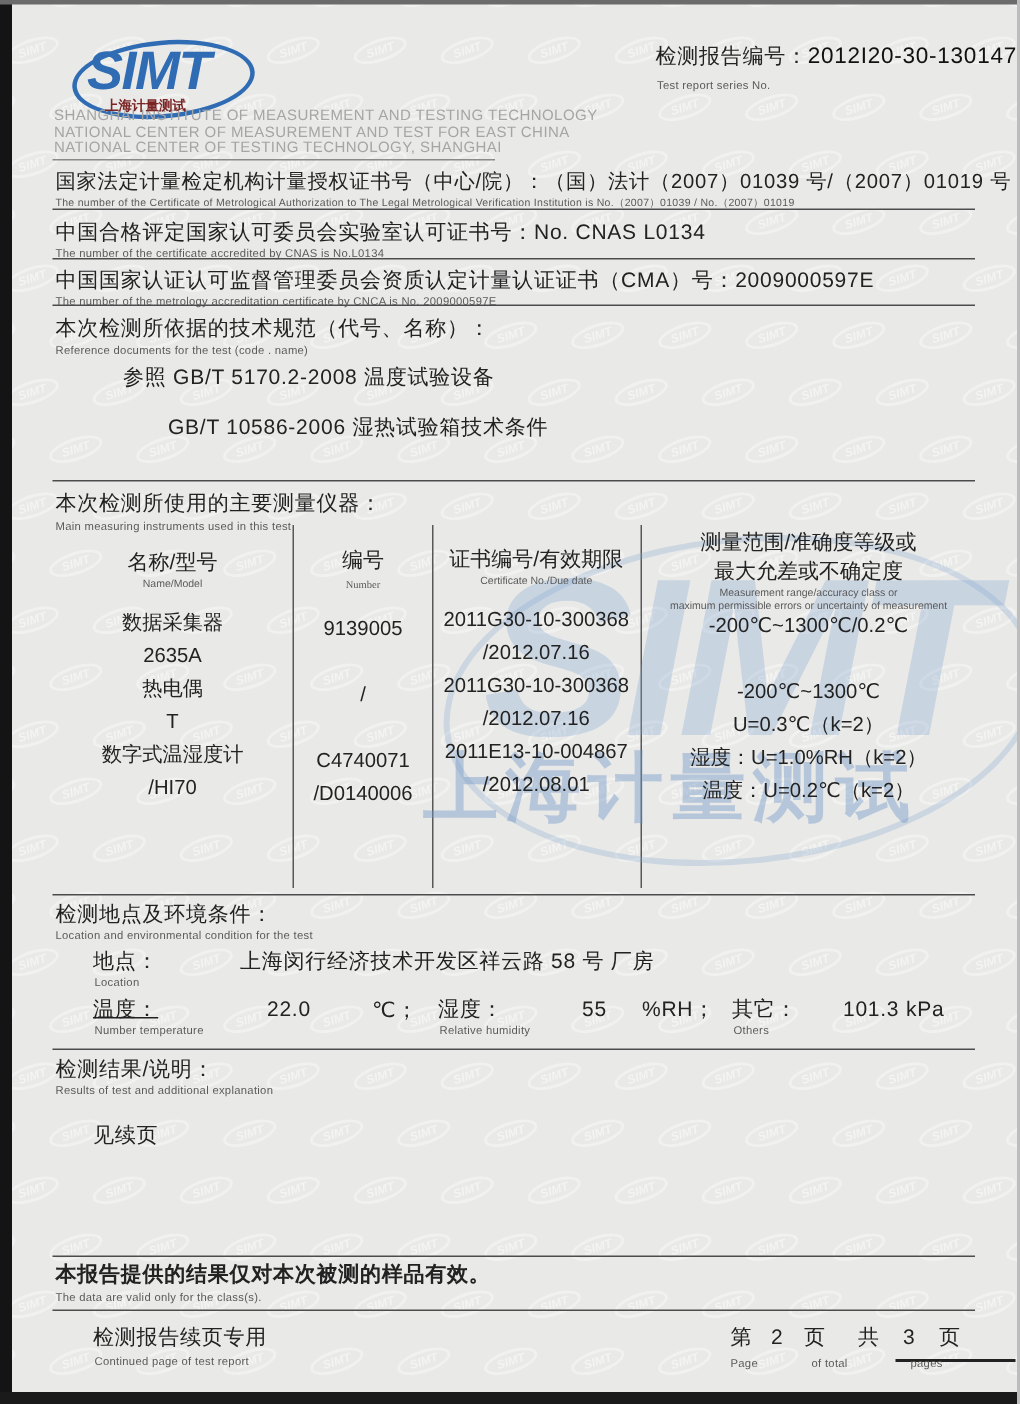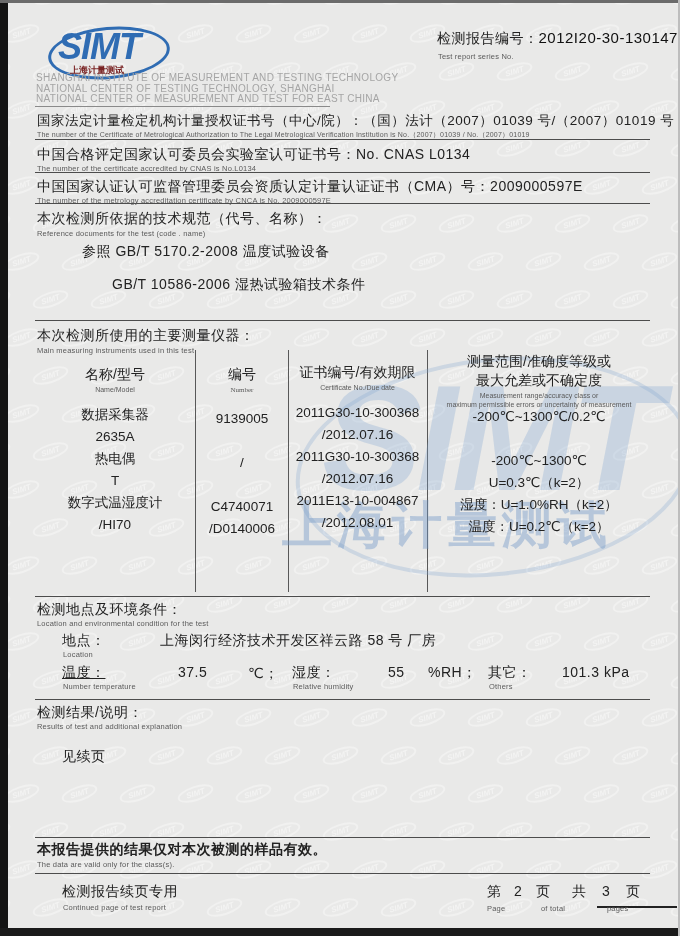--- a/index.html
+++ b/index.html
@@ -394,22 +394,22 @@
 <div class="abs wm" id="wm-ellipse"></div>
 <div class="abs wm" id="wm-text">SIMT</div>
 <div class="abs wm" id="wm-sub">上海计量测试</div>
 
 <div class="abs content" id="logo-ellipse"></div>
 <div class="abs content" id="logo-text">SIMT</div>
 <div class="abs content" id="logo-sub">上海计量测试</div>
 
 <div class="abs content" style="left:36px;top:73px;">
   <div class="orgline">SHANGHAI INSTITUTE OF MEASUREMENT AND  TESTING TECHNOLOGY</div>
+  <div class="orgline">NATIONAL CENTER OF MEASUREMENT AND TEST FOR EAST CHINA</div>
   <div class="orgline">NATIONAL CENTER OF TESTING TECHNOLOGY, SHANGHAI</div>
-  <div class="orgline">NATIONAL CENTER OF MEASUREMENT AND TEST FOR EAST CHINA</div>
 </div>
 <div class="rule content" style="left:35px;top:106px;width:295px;background:#8a8a8a;"></div>
 
 <div class="abs content" style="left:437px;top:29px;white-space:nowrap;">
   <span class="zh">检测报告编号：</span><span style="font-size:15px;color:#111;letter-spacing:0.5px;">2012I20-30-130147</span>
 </div>
 <div class="abs content en" style="left:438px;top:52px;">Test report series No.</div>
 
 <div class="abs content zh" style="left:37px;top:112px;font-size:13.5px;">国家法定计量检定机构计量授权证书号（中心/院）：（国）法计（2007）01039 号/（2007）01019 号</div>
 <div class="abs content en" style="left:37px;top:130px;font-size:7px;">The number of the Certificate of Metrological Authorization to The Legal Metrological Verification Institution is No.（2007）01039 / No.（2007）01019</div>
@@ -483,21 +483,21 @@
 <div class="rule" style="left:35px;top:596px;width:615px;"></div>
 <div class="abs content zh" style="left:37px;top:601px;">检测地点及环境条件：</div>
 <div class="abs content en" style="left:37px;top:619px;">Location and environmental condition for the test</div>
 
 <div class="abs content zh" style="left:62px;top:632px;">地点：</div>
 <div class="abs content en" style="left:63px;top:650px;">Location</div>
 <div class="abs content zh" style="left:160px;top:632px;">上海闵行经济技术开发区祥云路 58 号  厂房</div>
 
 <div class="abs content zh" style="left:62px;top:664px;text-decoration:underline;">温度：</div>
 <div class="abs content en" style="left:63px;top:682px;">Number temperature</div>
-<div class="abs content zh" style="left:178px;top:664px;">37.5</div>
+<div class="abs content zh" style="left:178px;top:664px;">22.0</div>
 <div class="abs content zh" style="left:248px;top:665px;">℃；</div>
 
 <div class="abs content zh" style="left:292px;top:664px;">湿度：</div>
 <div class="abs content en" style="left:293px;top:682px;">Relative humidity</div>
 <div class="abs content zh" style="left:388px;top:664px;">55</div>
 <div class="abs content zh" style="left:428px;top:664px;">%RH；</div>
 
 <div class="abs content zh" style="left:488px;top:664px;">其它：</div>
 <div class="abs content en" style="left:489px;top:682px;">Others</div>
 <div class="abs content zh" style="left:562px;top:664px;">101.3 kPa</div>

